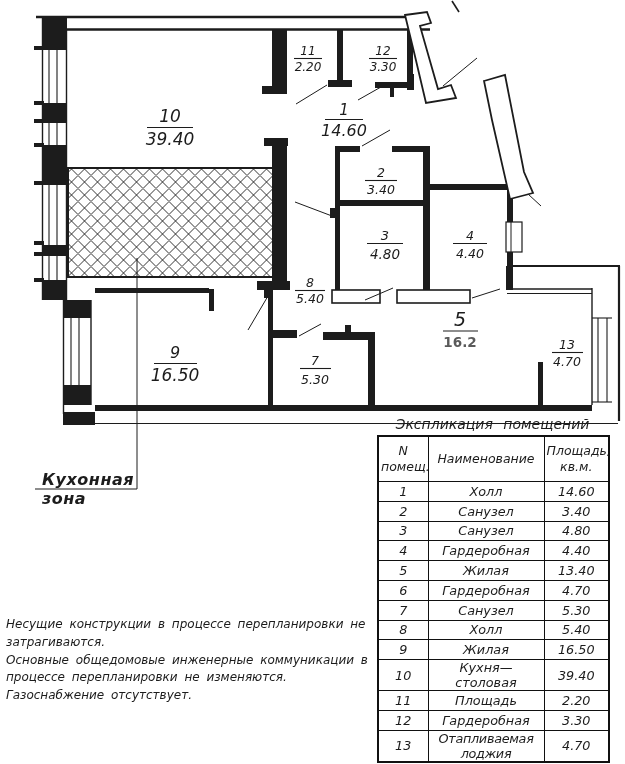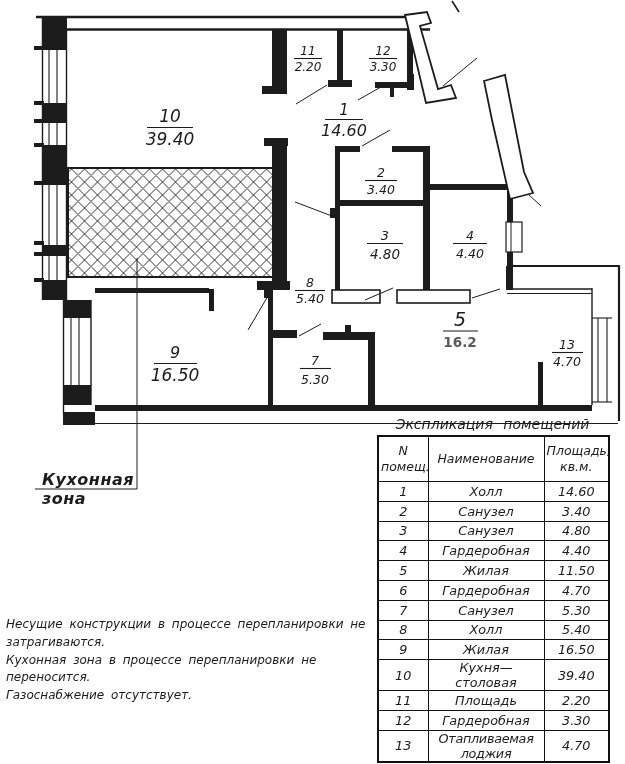--- a/index.html
+++ b/index.html
@@ -225,21 +225,21 @@
     <text class="room-num" x="315" y="365" font-size="12.5">7</text>
     <line x1="300" y1="368.5" x2="331" y2="368.5" stroke="#1c1c1c" stroke-width="1.1"></line>
     <text class="room-area" x="315" y="384" font-size="12.5">5.30</text>
   </g>
 </svg>
 
 <div class="kitchen-label">Кухонная зона</div>
 
 <div class="notes">
   <div>Несущие конструкции в процессе перепланировки не затрагиваются.</div>
-  <div>Кухонная зона в процессе перепланировки не переносится.</div>
+  <div>Основные общедомовые инженерные коммуникации в процессе перепланировки не изменяются.</div>
   <div>Газоснабжение отсутствует.</div>
 </div>
 
 <div class="table-wrap">
   <div class="table-title">Экспликация помещений</div>
   <table class="expl">
     <colgroup>
         <col class="c-num">
         <col class="c-name">
         <col class="c-area">
@@ -268,21 +268,21 @@
         <td>4.80</td>
       </tr>
       <tr>
         <td>4</td>
         <td class="name-cell">Гардеробная</td>
         <td>4.40</td>
       </tr>
       <tr>
         <td>5</td>
         <td class="name-cell">Жилая</td>
-        <td>11.50</td>
+        <td>13.40</td>
       </tr>
       <tr>
         <td>6</td>
         <td class="name-cell">Гардеробная</td>
         <td>4.70</td>
       </tr>
       <tr>
         <td>7</td>
         <td class="name-cell">Санузел</td>
         <td>5.30</td>

